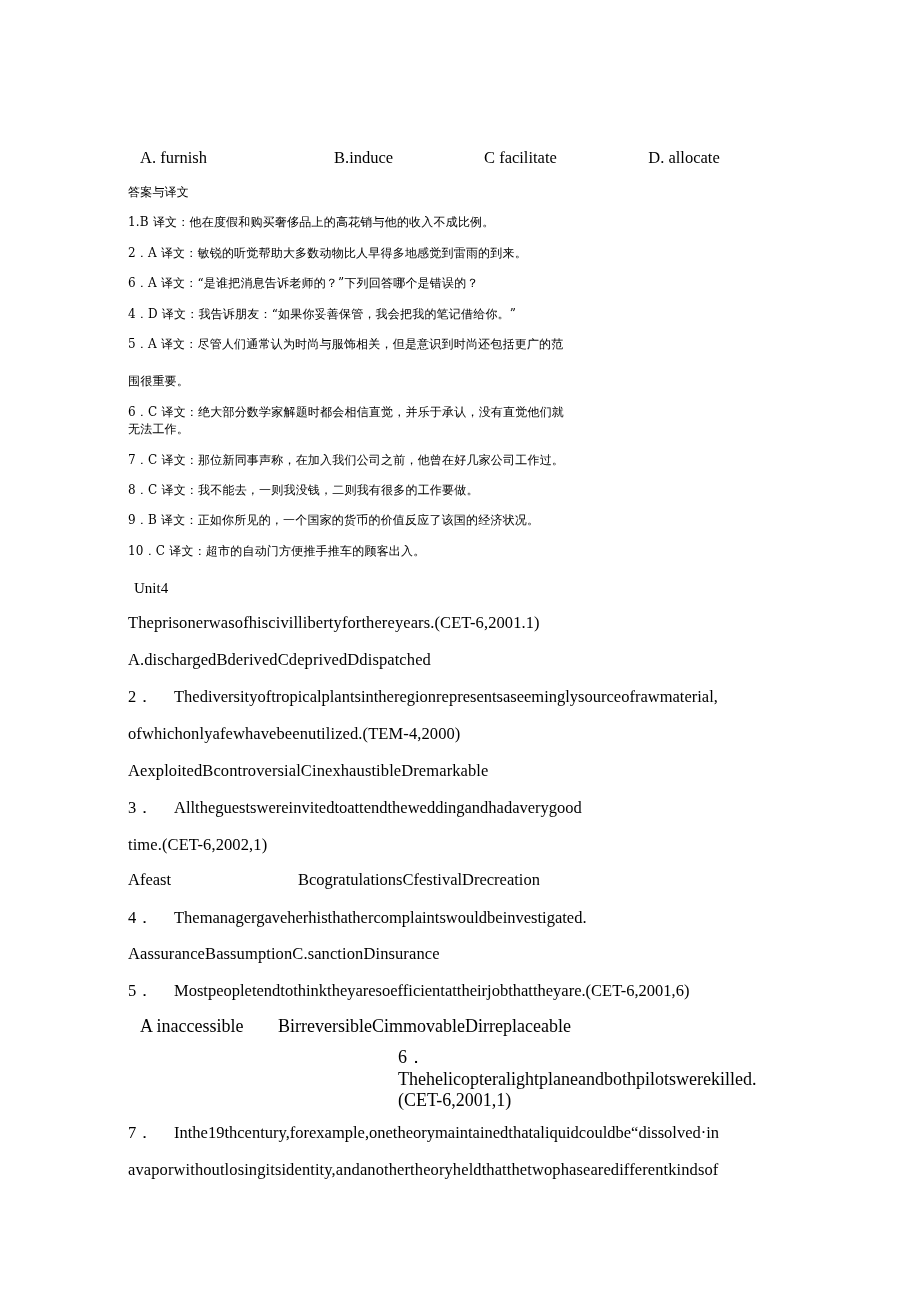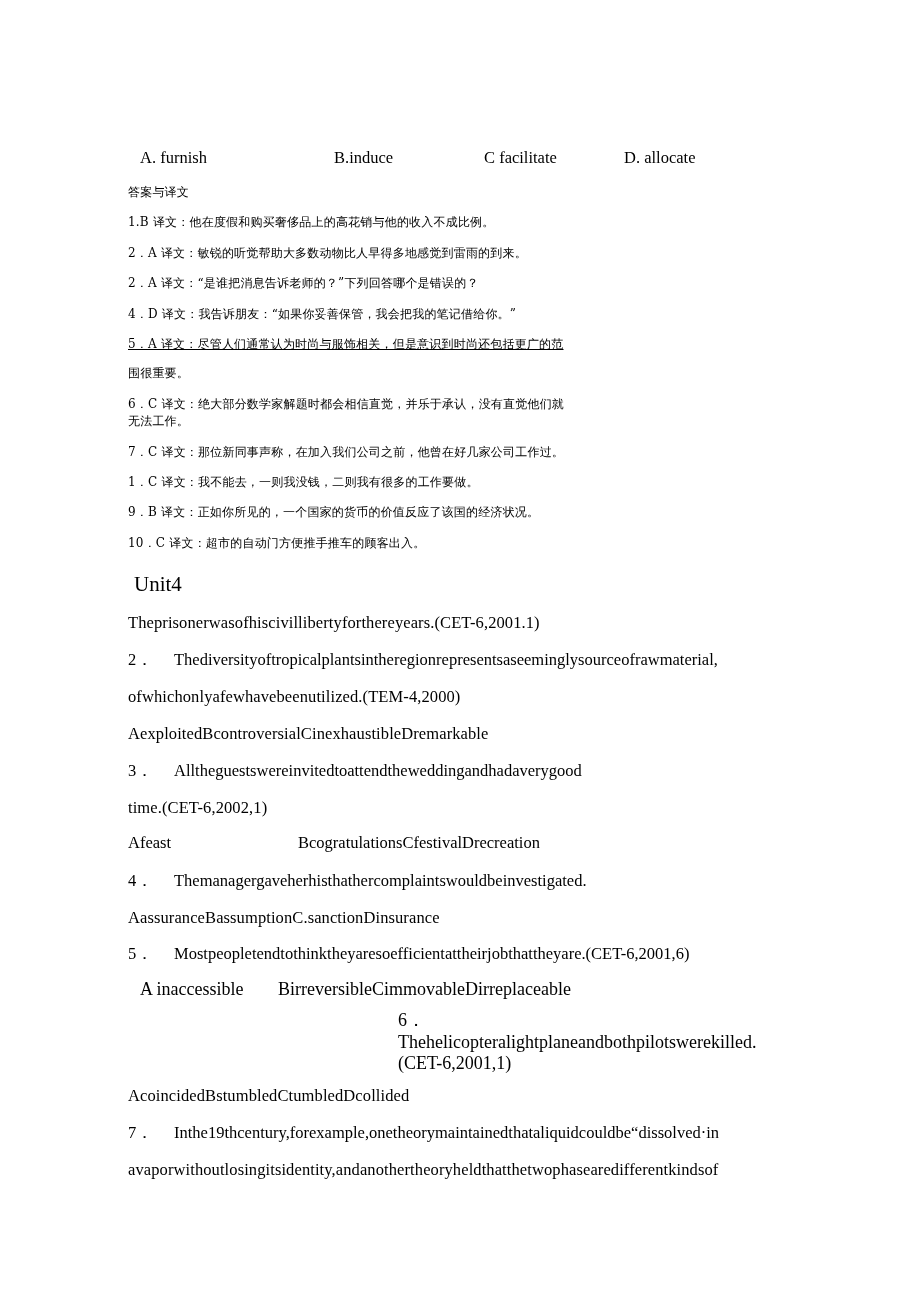--- a/index.html
+++ b/index.html
@@ -38,21 +38,21 @@
     font-size: 16.5px;
     margin: 0 0 16px 0;
     padding-left: 12px;
   }
   .opts-row span.opt {
     display: inline-block;
   }
   .o1 { width: 150px; margin-top: 48px; }
   .o2 { width: 150px; margin-left: 44px; }
   .o3 { width: 140px; }
-  .o4 { width: 120px; }
+  .o4 { width: 120px; text-align: center; }
   .num-item {
     margin: 0 0 13px 0;
     font-size: 16.5px;
     line-height: 1.45;
   }
   .num-item .num {
     display: inline-block;
     width: 46px;
   }
   .q6row {
@@ -66,52 +66,53 @@
     padding-left: 12px;
     box-sizing: border-box;
   }
   .q6row .mid {
     flex: 1;
   }
   .q6row .mid .l1 { display:block; }
   .q6row .mid .l2 { display:block; padding-left: 120px; margin-top: 8px;}
   .unit {
     margin: 20px 0 14px 0;
-    font-size: 21px;
+    font-size: 15px;
     padding-left: 0;
   }
   .pl6 { padding-left: 6px; }
 </style>
 </head>
 <body>
 
 <div class="page">
 
   <div class="opts-row">
     <span class="opt o1">A. furnish</span><span class="opt o2">B.induce</span><span class="opt o3">C facilitate</span><span class="opt o4">D. allocate</span>
   </div>
 
   <div class="line cn">答案与译文</div>
 
   <div class="line cn">1.B 译文：他在度假和购买奢侈品上的高花销与他的收入不成比例。</div>
   <div class="line cn">2．A 译文：敏锐的听觉帮助大多数动物比人早得多地感觉到雷雨的到来。</div>
-  <div class="line cn">2．A 译文：“是谁把消息告诉老师的？”下列回答哪个是错误的？</div>
+  <div class="line cn">6．A 译文：“是谁把消息告诉老师的？”下列回答哪个是错误的？</div>
   <div class="line cn">4．D 译文：我告诉朋友：“如果你妥善保管，我会把我的笔记借给你。”</div>
-  <div class="line cn" style="margin-bottom:12px;text-decoration:underline;">5．A 译文：尽管人们通常认为时尚与服饰相关，但是意识到时尚还包括更广的范</div>
+  <div class="line cn" style="margin-bottom:20px;">5．A 译文：尽管人们通常认为时尚与服饰相关，但是意识到时尚还包括更广的范</div>
   <div class="line cn">围很重要。</div>
   <div class="line cn" style="margin-bottom:0;">6．C 译文：绝大部分数学家解题时都会相信直觉，并乐于承认，没有直觉他们就</div>
   <div class="line cn">无法工作。</div>
   <div class="line cn">7．C 译文：那位新同事声称，在加入我们公司之前，他曾在好几家公司工作过。</div>
-  <div class="line cn">1．C 译文：我不能去，一则我没钱，二则我有很多的工作要做。</div>
+  <div class="line cn">8．C 译文：我不能去，一则我没钱，二则我有很多的工作要做。</div>
   <div class="line cn">9．B 译文：正如你所见的，一个国家的货币的价值反应了该国的经济状况。</div>
   <div class="line cn">10．C 译文：超市的自动门方便推手推车的顾客出入。</div>
 
   <div class="unit pl6">Unit4</div>
 
   <div class="line">Theprisonerwasofhiscivillibertyforthereyears.(CET-6,2001.1)</div>
+  <div class="line">A.dischargedBderivedCdeprivedDdispatched</div>
 
   <div class="num-item">
     <span class="num">2．</span><span>Thediversityoftropicalplantsintheregionrepresentsaseeminglysourceofrawmaterial,</span>
   </div>
   <div class="line">ofwhichonlyafewhavebeenutilized.(TEM-4,2000)</div>
   <div class="line">AexploitedBcontroversialCinexhaustibleDremarkable</div>
 
   <div class="num-item">
     <span class="num">3．</span><span>Alltheguestswereinvitedtoattendtheweddingandhadaverygood</span>
   </div>
@@ -130,20 +131,19 @@
   </div>
 
   <div class="q6row">
     <div class="left">A inaccessible</div>
     <div class="mid">
       <span class="l1">BirreversibleCimmovableDirreplaceable</span>
       <span class="l2"><span>6．</span><span style="display:inline-block;width:14px;"></span><span>Thehelicopteralightplaneandbothpilotswerekilled.(CET-6,2001,1)</span></span>
     </div>
   </div>
 
-  <div class="line">AcoincidedBstumbledCtumbledDcollided</div>
 
   <div class="num-item">
     <span class="num">7．</span><span>Inthe19thcentury,forexample,onetheorymaintainedthataliquidcouldbe“dissolved·in</span>
   </div>
   <div class="line">avaporwithoutlosingitsidentity,andanothertheoryheldthatthetwophasearedifferentkindsof</div>
 
 </div>
 
 </body></html>

